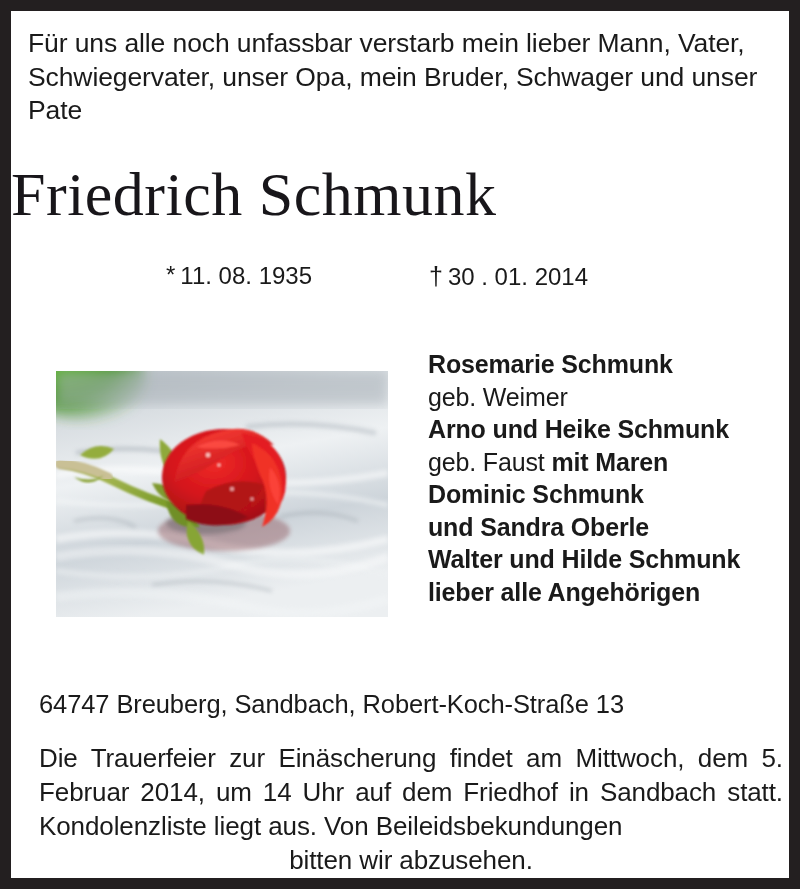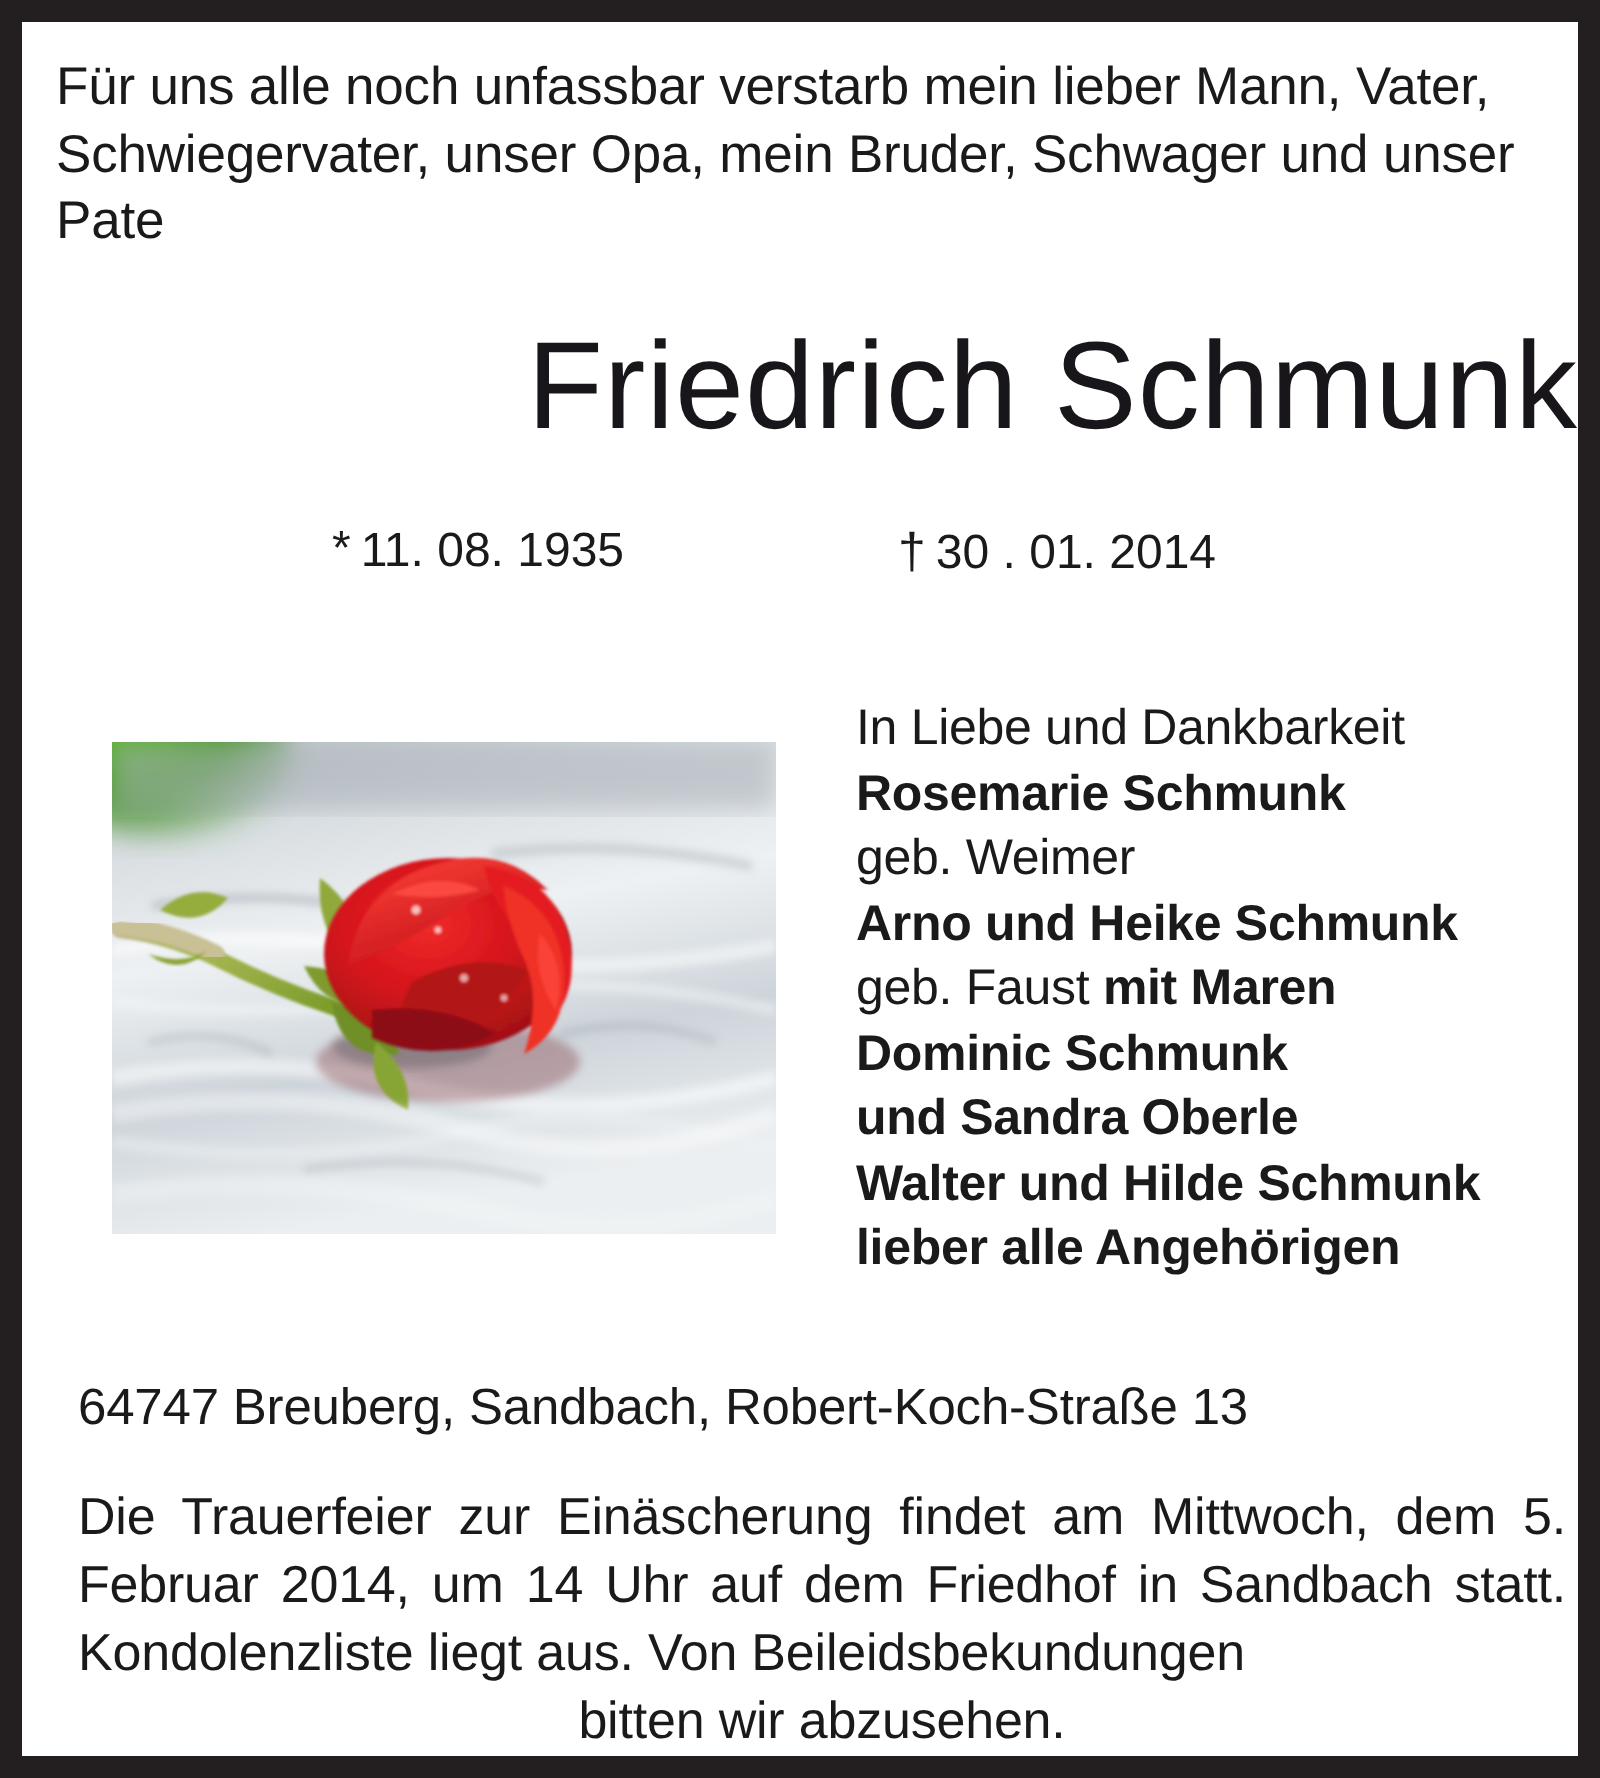--- a/index.html
+++ b/index.html
@@ -42,22 +42,22 @@
     color: #1a1a1a;
     letter-spacing: -0.1px;
   }
 
   
   .name {
     position: absolute;
     left: 0;
     right: 0;
     top: 148px;
-    text-align: right;
-    font-family: Liberation Sans, sans-serif;
+    text-align: left;
+    font-family: Liberation Serif, serif;
     font-size: 62px;
     line-height: 70px;
     color: #18161a;
     letter-spacing: 0.5px;
     white-space: nowrap;
   }
 
   
   .dates {
     position: absolute;
@@ -71,21 +71,20 @@
   }
   .date-born {
     position: absolute;
     left: 155px;
     top: 0;
   }
   .date-died {
     position: absolute;
     left: 418px;
     top: 0;
-    margin-left: 20px;
   }
   .sym {
     display: inline-block;
     margin-right: 5px;
   }
   .sym-star { font-size: 24px; position: relative; top: -1px; }
   .sym-cross { font-size: 25px; }
 
   
   .photo {
@@ -248,21 +247,20 @@
         </g>
 
         <g filter="url(#soft)" opacity="0.4">
           <path d="M0 186 q90 -16 176 8 q78 22 156 -8" stroke="#ffffff" stroke-width="9" fill="none"></path>
           <path d="M0 226 q100 -12 190 10 q70 16 142 -8" stroke="#f4f7f8" stroke-width="10" fill="none"></path>
         </g>
       </svg>
     </div>
 
     <div class="family">
-      <div class="ln">In Liebe und Dankbarkeit</div>
       <div class="ln"><span class="b">Rosemarie Schmunk</span></div>
       <div class="ln"><span>geb. Weimer</span></div>
       <div class="ln"><span class="b">Arno und Heike Schmunk</span></div>
       <div class="ln"><span>geb. Faust </span><span class="b">mit Maren</span></div>
       <div class="ln"><span class="b">Dominic Schmunk</span></div>
       <div class="ln"><span class="b">und Sandra Oberle</span></div>
       <div class="ln"><span class="b">Walter und Hilde Schmunk</span></div>
       <div class="ln"><span class="b">lieber alle Angehörigen</span></div>
     </div>
 

